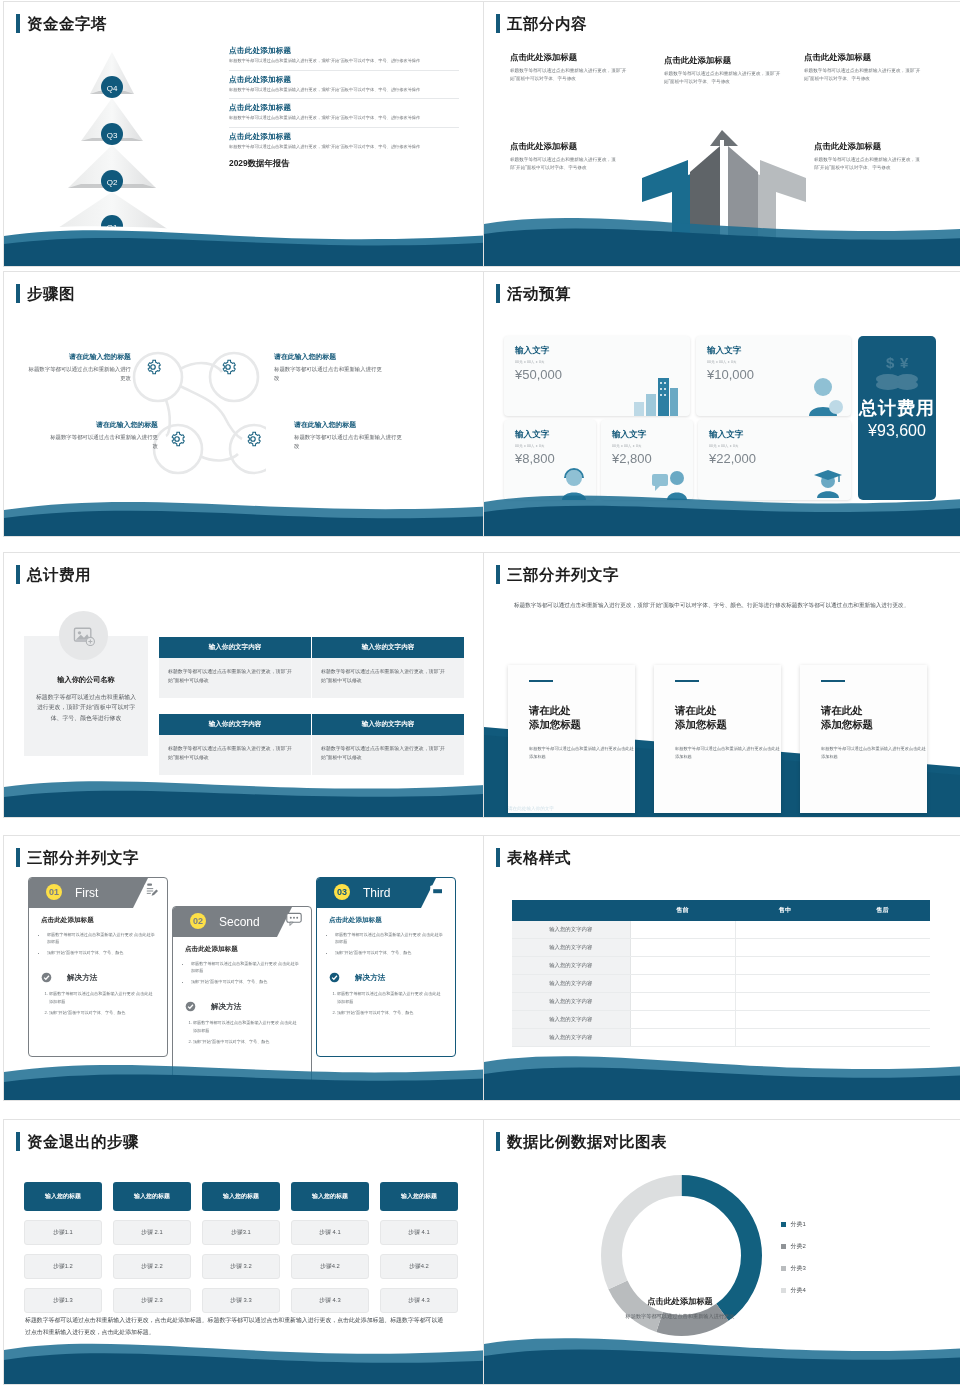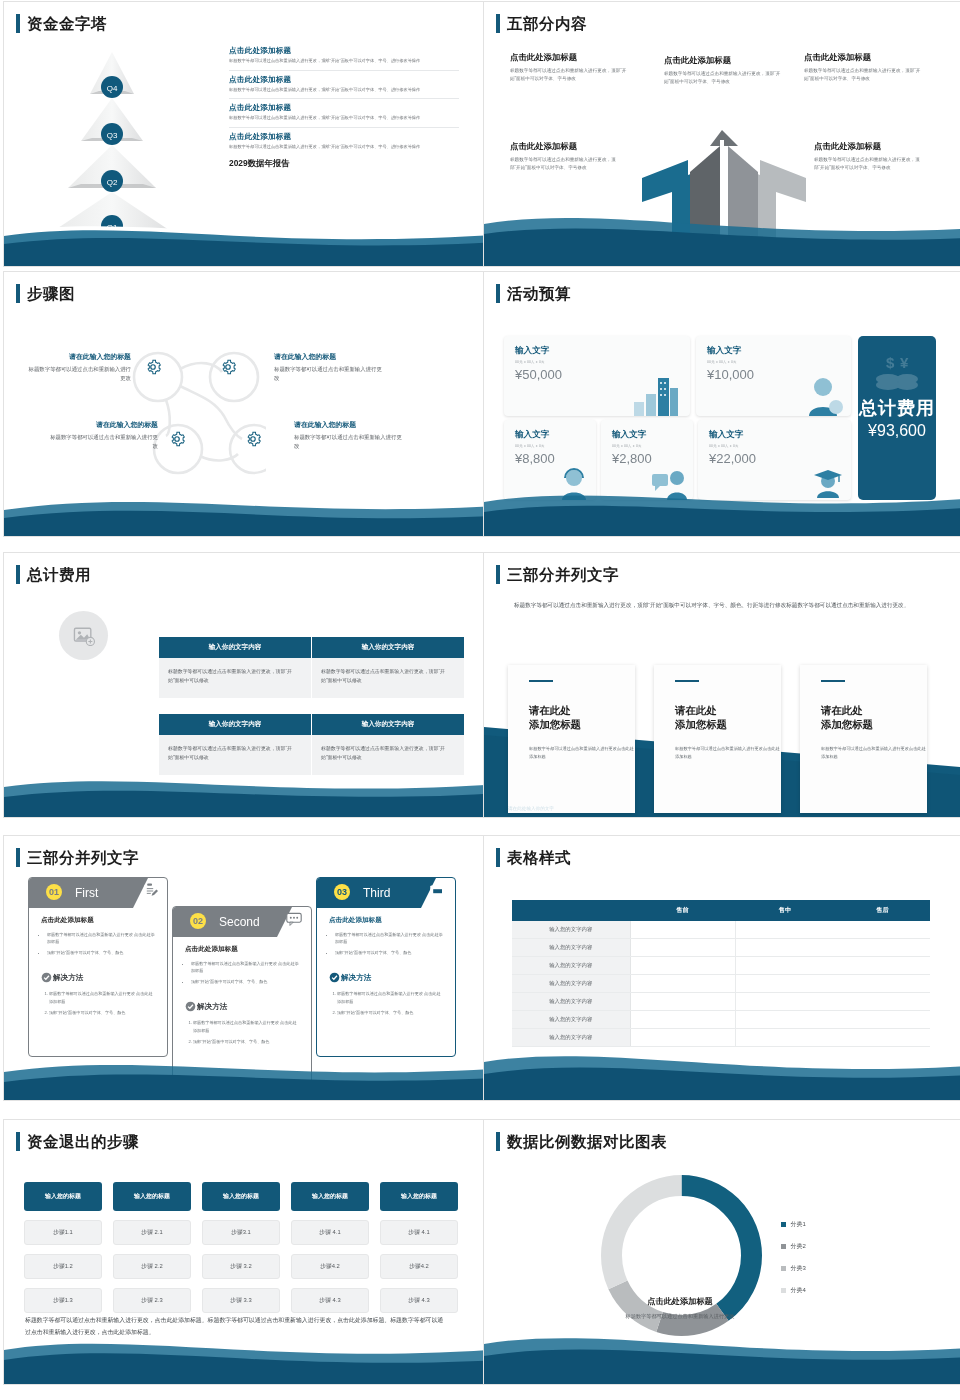--- a/index.html
+++ b/index.html
@@ -116,21 +116,21 @@
   .c28 .num { position:absolute; left:17px; top:6px; width:16px; height:16px; border-radius:50%;
               background:#fde047; color:#7a7f84; font-size:9px; font-weight:bold; display:flex;
               align-items:center; justify-content:center; z-index:3;}
   .c28.active .num { color:#14597a; }
   .c28 .ord { position:absolute; left:46px; top:8px; color:#fff; font-size:12px; z-index:3; }
   .c28 .ic { position:absolute; right:9px; top:5px; z-index:3; }
   .c28 h5 { font-size:6.6px; font-weight:bold; color:#2b2b2b; margin:38px 0 0 12px; }
   .c28.active h5 { color:#14597a; }
   .c28 ul { margin:6px 12px 0 18px; }
   .c28 li { font-size:4.1px; color:#6c7276; line-height:1.75; margin-bottom:4px; }
-  .c28 .sol { display:flex; align-items:center; gap:1px; margin:16px 0 0 12px; }
+  .c28 .sol { display:flex; align-items:center; gap:15px; margin:16px 0 0 12px; }
   .c28 .sol span { font-size:7.6px; font-weight:bold; color:#3b3f43;}
   .c28.active .sol span { color:#14597a; }
   .c28 ol { margin:7px 12px 0 20px; }
 
   
   .tbl { position:absolute; left:28px; top:64px; width:418px; border-collapse:collapse; }
   .tbl th { background:#105577; color:#fff; font-size:6.2px; font-weight:bold; padding:6px 0; }
   .tbl td { font-size:5.4px; color:#5c6165; padding:5px 0; text-align:center; border-bottom:1px solid #e9ebec; }
   .tbl td.lead { background:#f1f2f3; border-right:1px solid #e3e5e6; }
   .tbl td.mid { border-right:1px solid #e9ebec; }
@@ -481,20 +481,24 @@
       <div class="title-tick"></div>
       <div class="slide-title">总计费用</div>
     </div>
     <svg class="logo" viewBox="0 0 40 46">
       <path d="M3 4 H37 V26 C37 36 20 44 20 44 C20 44 3 36 3 26 Z" fill="#15607f"></path>
       <path d="M20 11 C24 11 27 14 27 18 C27 24 20 30 20 30 C20 30 13 24 13 18 C13 14 16 11 20 11Z" fill="#ffffff" opacity=".75"></path>
       <text x="20" y="23" font-size="9" fill="#15607f" text-anchor="middle" font-weight="bold">同</text>
       <rect x="5" y="2" width="30" height="4" fill="#15607f"></rect>
     </svg>
 
+    <div class="co-box">
+      <h4>输入你的公司名称</h4>
+      <p>标题数字等都可以通过点击和重新输入进行更改，顶部“开始”面板中可以对字体、字号、颜色等进行修改</p>
+    </div>
     <div class="co-circ">
       <svg width="22" height="20" viewBox="0 0 24 22">
         <rect x="1.5" y="2.5" width="18" height="14" rx="1.5" fill="none" stroke="#b0b3b6" stroke-width="1.5"></rect>
         <circle cx="7" cy="7.5" r="1.8" fill="#b0b3b6"></circle>
         <path d="M3 15 L8.5 9.5 L12 13 L15.5 9 L19 15 Z" fill="#b0b3b6"></path>
         <circle cx="19" cy="17" r="4.5" fill="#e6e7e8" stroke="#b0b3b6" stroke-width="1.2"></circle>
         <path d="M19 14.8v4.4M16.8 17h4.4" stroke="#b0b3b6" stroke-width="1.2"></path>
       </svg>
     </div>
 

